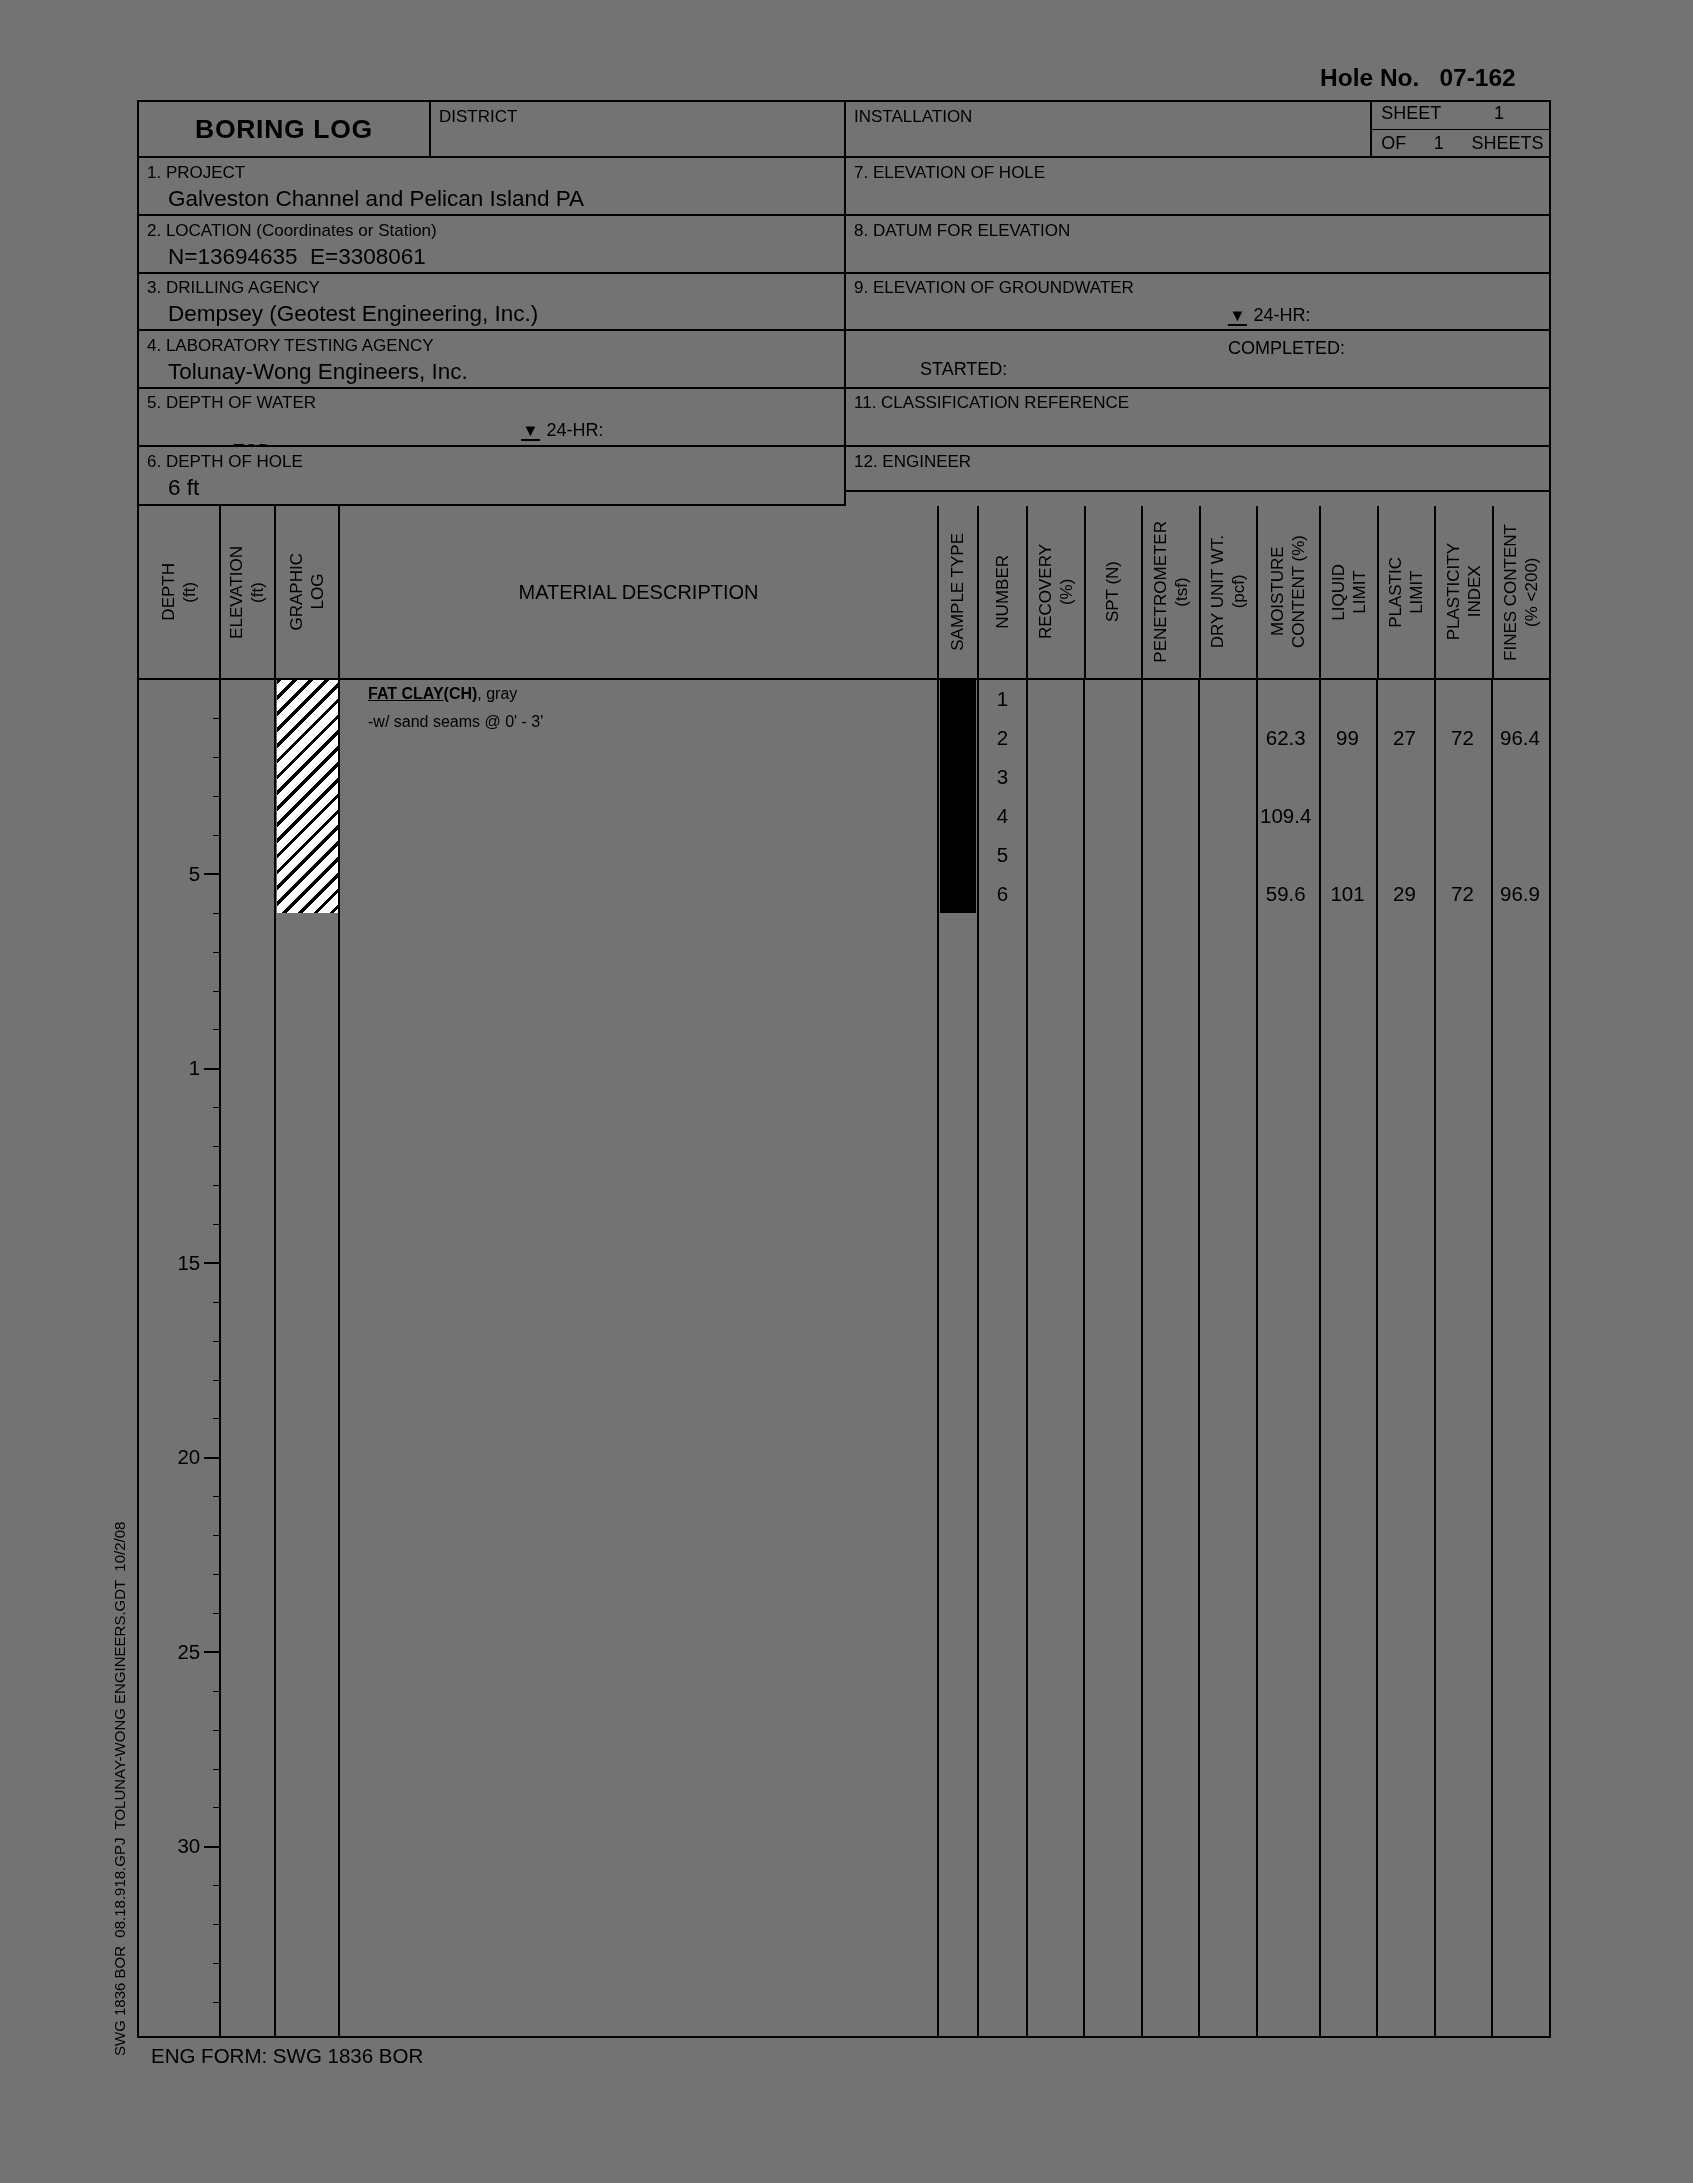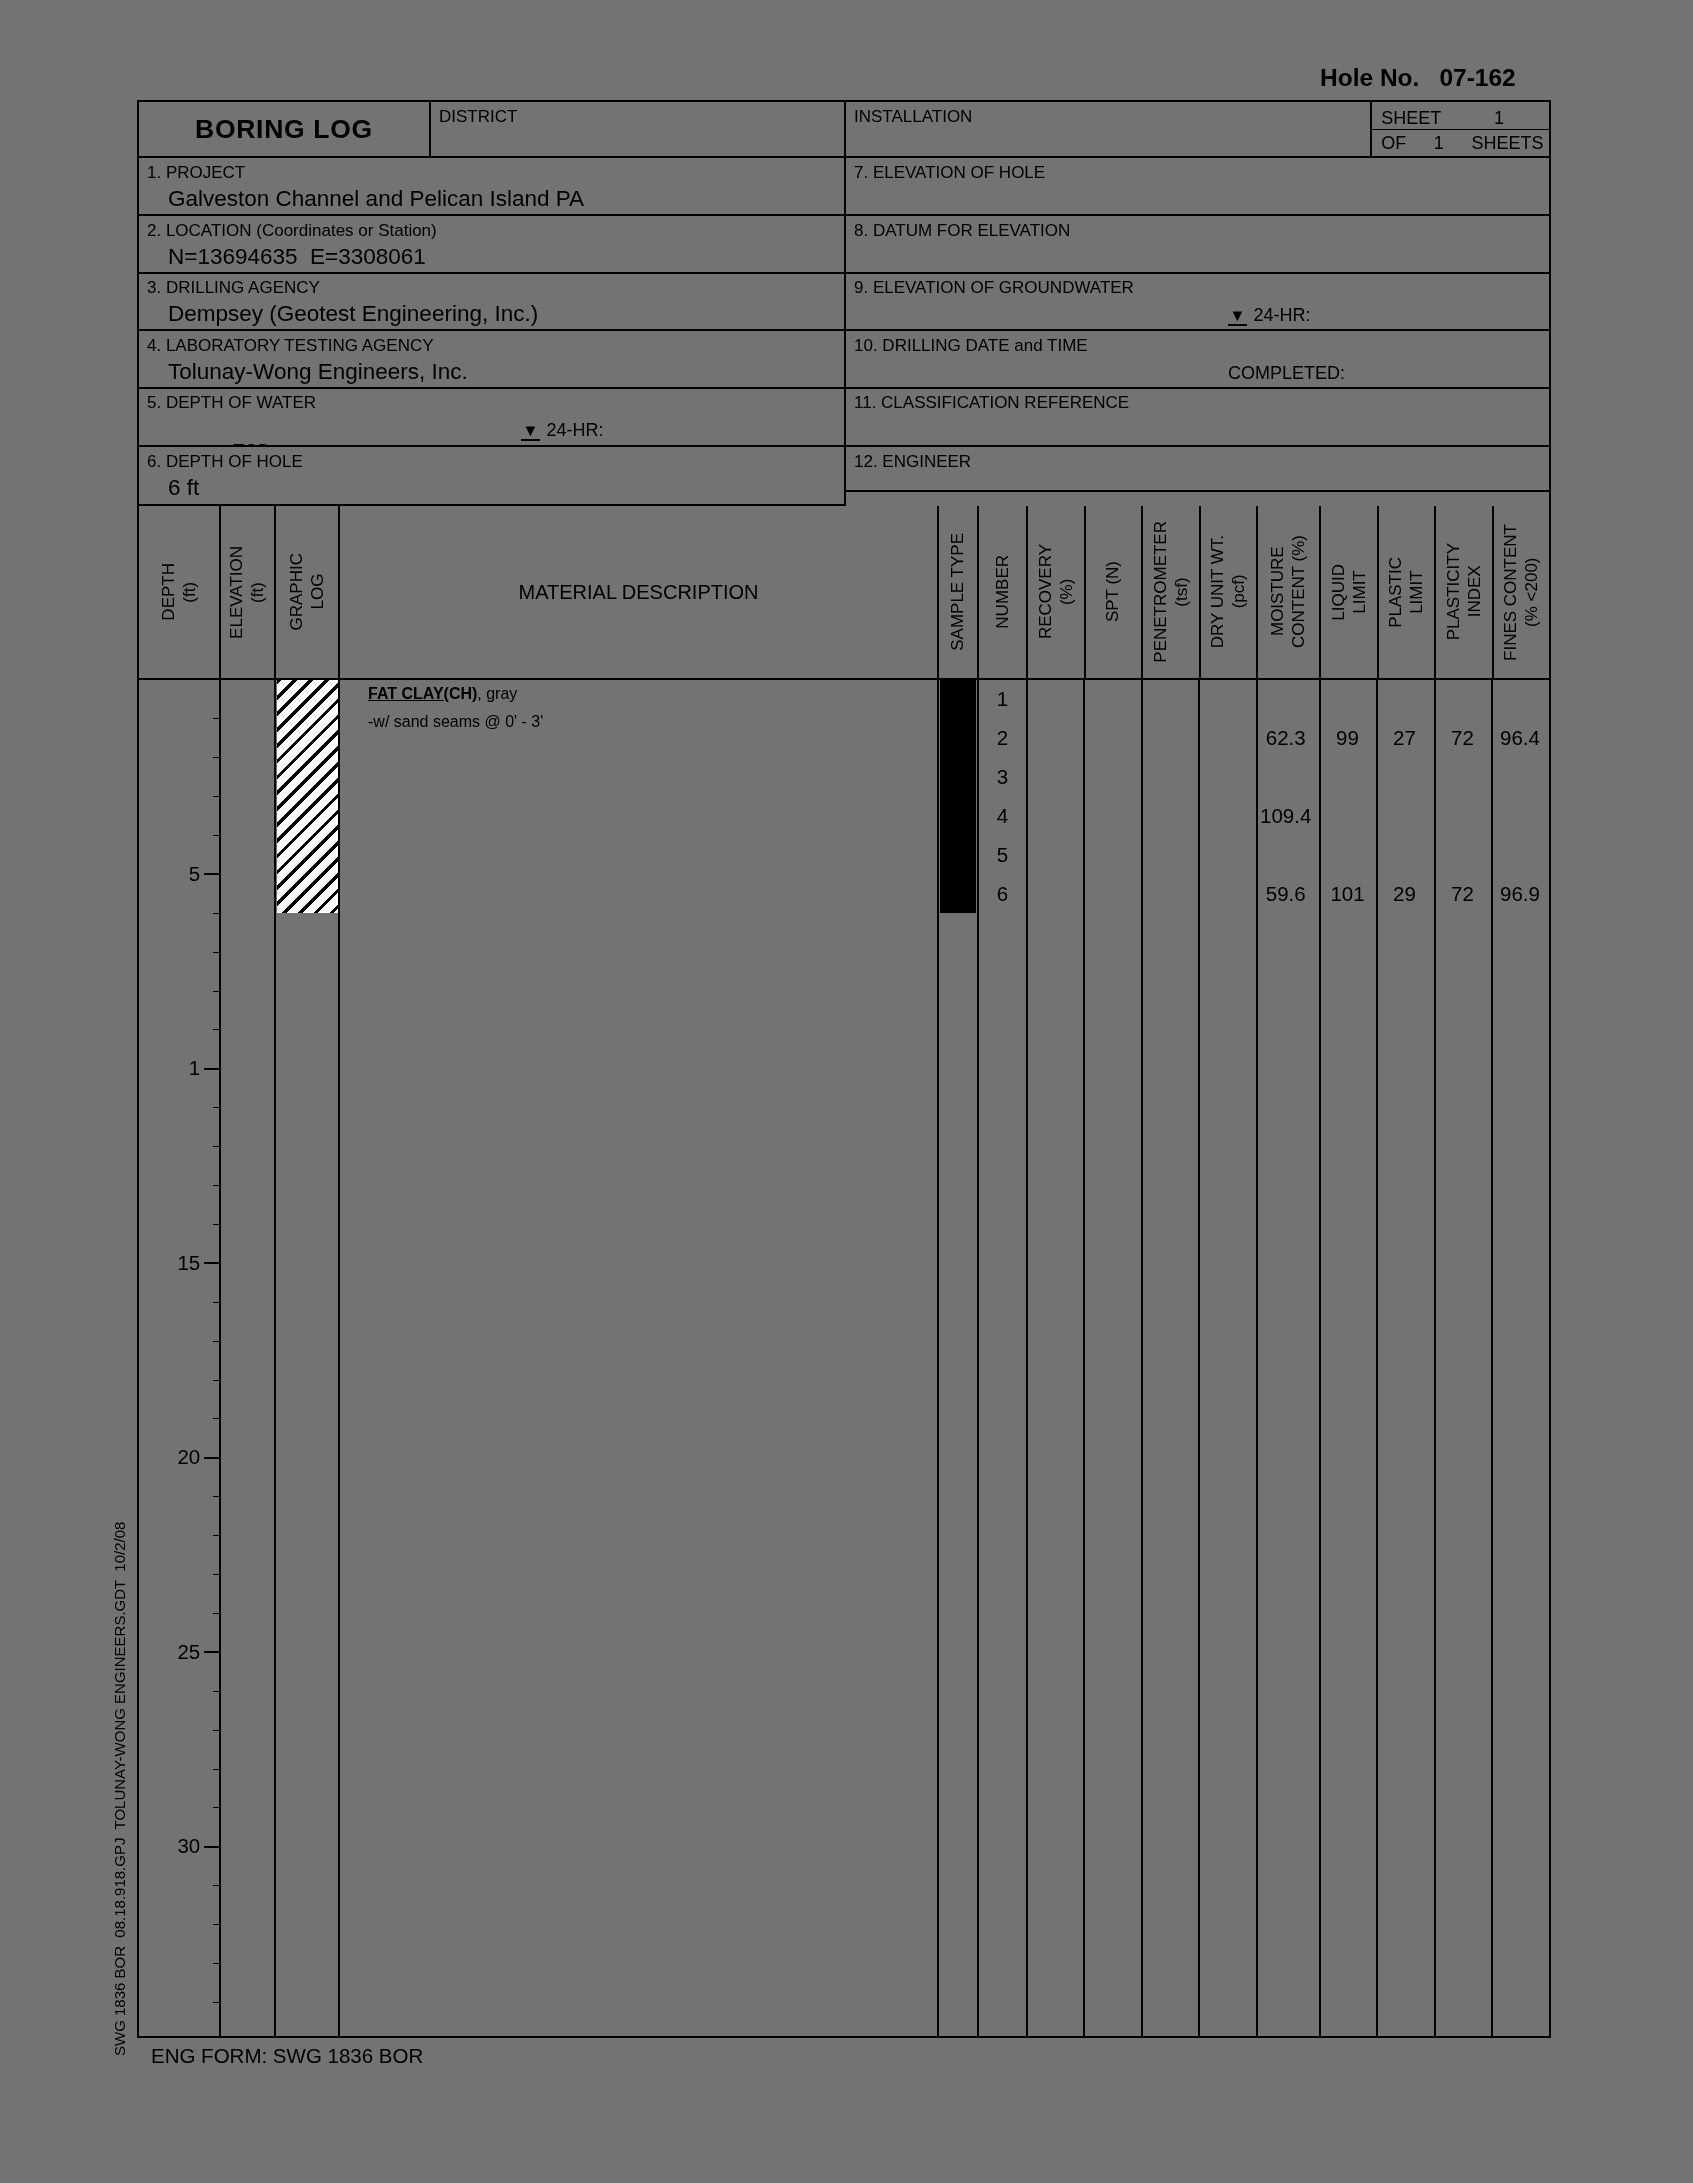--- a/index.html
+++ b/index.html
@@ -18,21 +18,21 @@
   .fval{font-size:22.5px;padding:2.6px 0 0 29px;white-space:pre}
   .subrow{position:relative;font-size:18px;padding:6.6px 0 0 34px;white-space:pre}
   .sub2{position:absolute;left:382px;top:6.6px;white-space:pre}
   .wsym{display:inline-block;border-bottom:2px solid #000;line-height:.95;font-size:16.5px;padding:0 1.3px;margin-right:6.6px}
 
   .c-title{left:0;top:0;width:292px;height:56px;display:flex;align-items:center;justify-content:center;
            font-size:26.5px;font-weight:bold;letter-spacing:0.7px}
   .c-district{left:292px;top:0;width:415px;height:56px}
   .c-installation{left:707px;top:0;width:526px;height:56px}
   .c-sheet{left:1233px;top:0;width:178px;height:56px}
-  .sheet-top{display:flex;justify-content:space-between;align-items:flex-end;height:28px;
+  .sheet-top{display:flex;justify-content:space-between;align-items:flex-start;height:28px;
              padding:1.3px 46px 0 9.3px;border-bottom:1.3px solid #000;font-size:18px}
   .sheet-bot{display:flex;justify-content:space-between;align-items:center;height:26.5px;padding:0 6.6px 0 9.3px;font-size:18px}
 
   .c-r1l{left:0;top:56px;width:707px;height:58px}   .c-r1r{left:707px;top:56px;width:704px;height:58px}
   .c-r2l{left:0;top:114px;width:707px;height:58px}  .c-r2r{left:707px;top:114px;width:704px;height:58px}
   .c-r3l{left:0;top:171px;width:707px;height:58px}  .c-r3r{left:707px;top:171px;width:704px;height:58px}
   .c-r4l{left:0;top:229px;width:707px;height:58px}  .c-r4r{left:707px;top:229px;width:704px;height:58px}
   .c-r5l{left:0;top:286px;width:707px;height:59px}  .c-r5r{left:707px;top:286px;width:704px;height:59px}
   .c-r6l{left:0;top:345px;width:707px;height:59px}  .c-r6r{left:707px;top:345px;width:704px;height:45px}
 
@@ -125,21 +125,20 @@
         <span class="wsym">∇</span><span>TOD:</span>
         <span class="sub2"><span class="wsym">▼</span><span>24-HR:</span></span>
       </div>
     </div>
 
     <div class="fcell c-r4l">
       <div class="flabel">4. LABORATORY TESTING AGENCY</div>
       <div class="fval">Tolunay-Wong Engineers, Inc.</div>
     </div>
     <div class="fcell c-r4r nor">
-      <div class="flabel">10. DRILLING DATE and TIME</div>
       <div class="subrow">
         <span>STARTED:</span>
         <span class="sub2">COMPLETED:</span>
       </div>
     </div>
 
     <div class="fcell c-r5l">
       <div class="flabel">5. DEPTH OF WATER</div>
       <div class="subrow">
         <span class="wsym">∇</span><span>TOD:</span>

